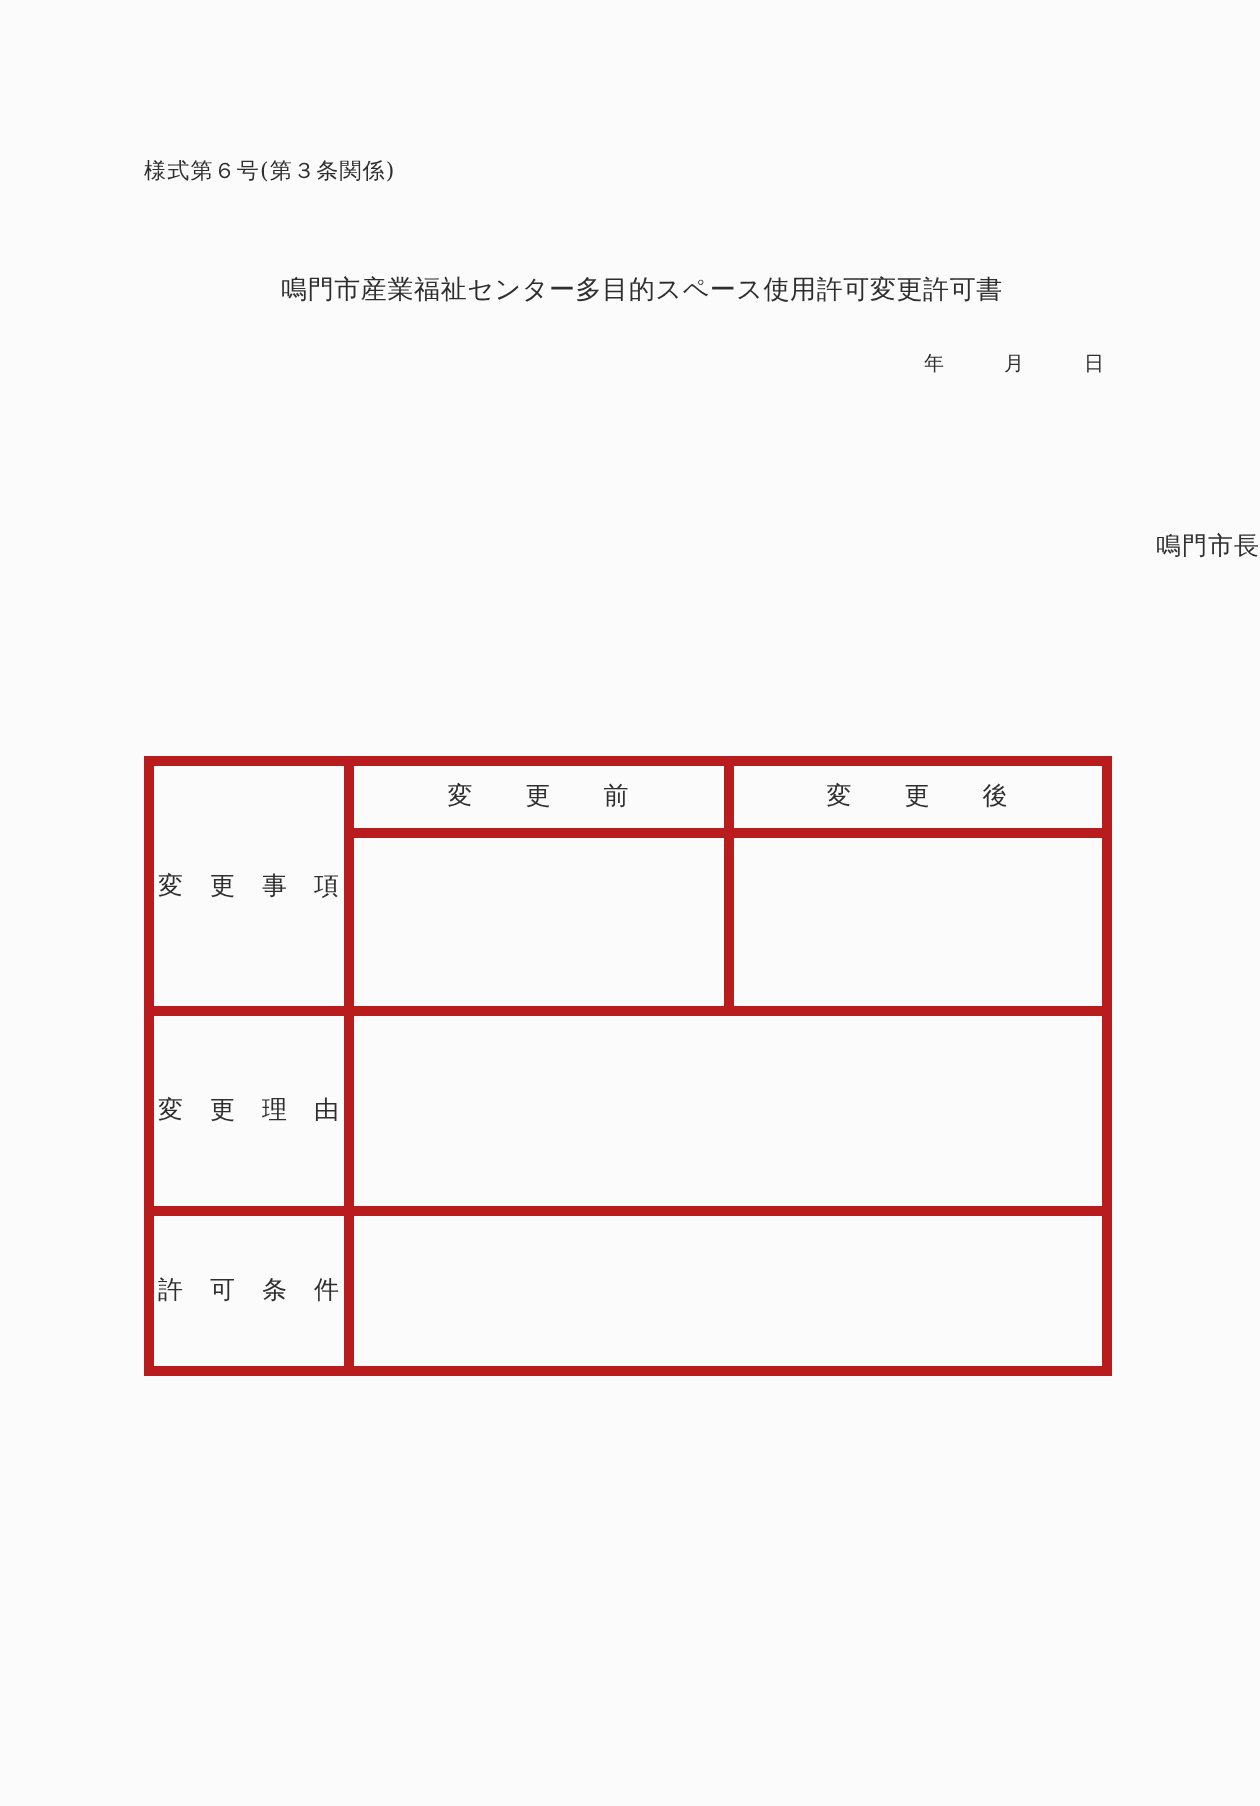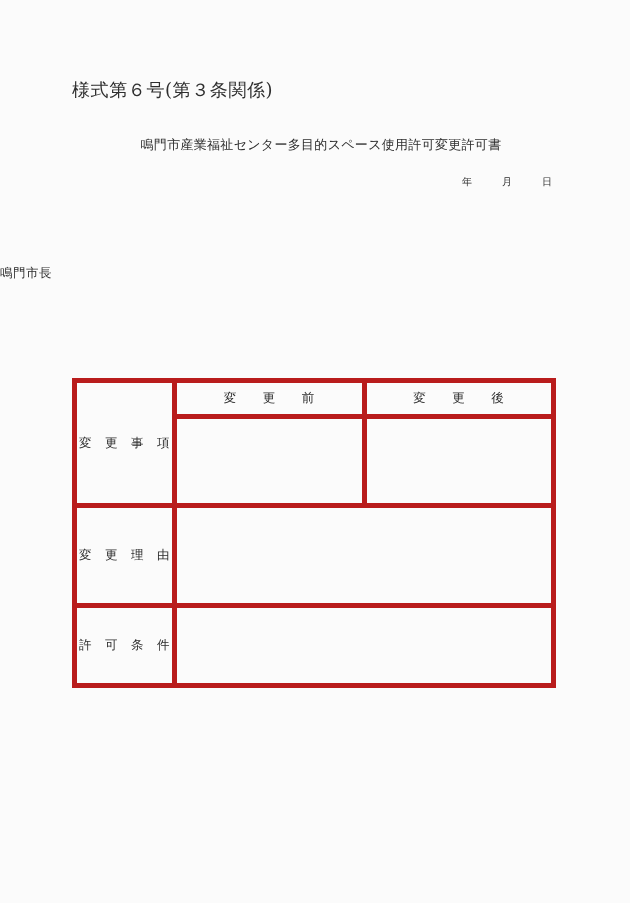--- a/index.html
+++ b/index.html
@@ -20,21 +20,21 @@
   .page {
     position: absolute;
     inset: 0;
   }
 
   
   .form-no {
     position: absolute;
     left: 72px;
     top: 78px;
-    font-size: 18px;
+    font-size: 11px;
     letter-spacing: 0.6px;
     white-space: nowrap;
   }
 
   
   .doc-title {
     position: absolute;
     left: 0;
     right: 0;
     top: 136px;
@@ -73,21 +73,21 @@
     left: 192px;
     top: 0;
   }
 
   
   .issuer {
     position: absolute;
     left: 0;
     right: 0;
     top: 265px;
-    text-align: left;
+    text-align: right;
     font-size: 12.5px;
     letter-spacing: 0.5px;
     white-space: nowrap;
   }
 
   
   .body-text {
     position: absolute;
     left: 72px;
     width: 480px;

